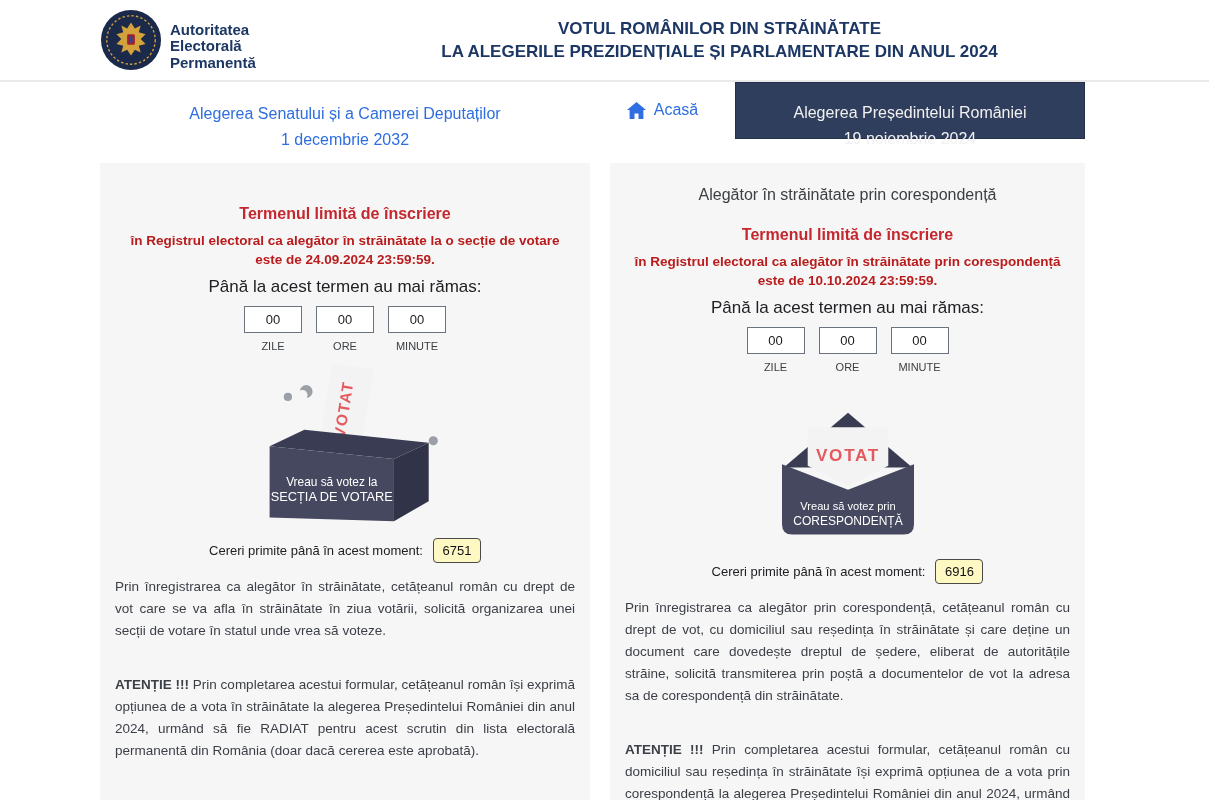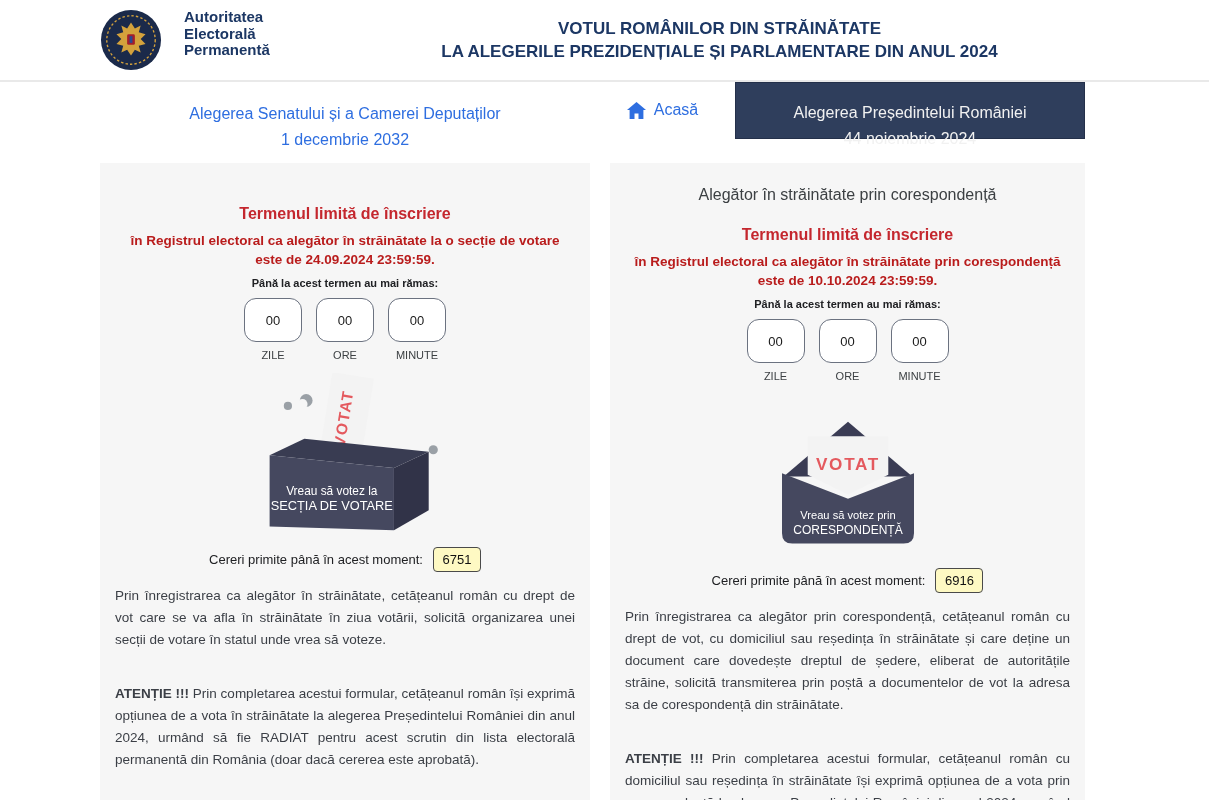--- a/index.html
+++ b/index.html
@@ -2,21 +2,21 @@
 <html lang="ro"><head>
 <meta charset="utf-8">
 <style>
   * { margin:0; padding:0; box-sizing:border-box; }
   html,body { width:1209px; height:800px; overflow:hidden; background:#ffffff;
               font-family:"Liberation Sans", sans-serif; }
 
   
   .header { display:flex; align-items:center; height:82px; padding-left:100px;
             border-bottom:2px solid #e9e9e9; background:#fff; }
-  .logo-wrap { display:flex; align-items:flex-start; gap:22px; width:250px; }
+  .logo-wrap { display:flex; align-items:flex-end; gap:8px; width:250px; }
   .seal { width:62px; height:62px; flex:0 0 auto; }
   .brand { color:#1c3764; font-weight:bold; font-size:15px; line-height:16.5px; }
   .hdr-title { flex:1; text-align:center; color:#1c3764; font-weight:bold;
                font-size:17px; line-height:23px; padding-right:120px; }
 
   
   .nav { display:flex; align-items:flex-start; margin-left:100px; width:985px; height:81px; }
   .tab-senate { width:490px; text-align:center; color:#2e6ee0; font-size:16px;
                 line-height:26px; padding-top:19px; cursor:pointer; }
   .home { flex:1; display:flex; align-items:center; justify-content:center; gap:8px;
@@ -28,25 +28,25 @@
 
   
   .main { display:flex; margin-left:100px; width:985px; gap:20px; }
   .panel { background:#f6f6f6; width:490px; height:700px; padding:20px 15px 0 15px;
            text-align:center; }
   .panel.right { width:475px; }
   .sec-heading { color:#3c4043; font-size:16px; margin-top:3px; }
   .red-title { color:#c4272e; font-size:16px; font-weight:bold; margin-top:22px; }
   .red-detail { color:#b91c1c; font-size:13.5px; font-weight:bold; line-height:19px;
                 margin:8px auto 0 auto; max-width:450px; }
-  .cd-intro { color:#202124; font-size:11px; margin-top:8px;font-weight:bold; }
+  .cd-intro { color:#202124; font-size:17px; margin-top:8px; }
   .countdown { display:flex; justify-content:center; gap:14px; margin-top:9px; }
   .cd-unit { width:58px; }
-  .cd-box { width:58px; height:44px; background:#fff; border:1px solid #6b7280;
-            border-radius:12px; font-size:13px; color:#1a1a1a; display:flex;
+  .cd-box { width:58px; height:27px; background:#fff; border:1px solid #6b7280;
+            border-radius:0; font-size:13px; color:#1a1a1a; display:flex;
             align-items:center; justify-content:center; }
   .cd-label { font-size:11px; color:#3c4043; margin-top:7px; }
   .illus { margin-top:12px; display:inline-block; cursor:pointer; }
   .requests { display:flex; align-items:center; justify-content:center; gap:10px;
               margin-top:10px; }
   .requests .lbl { font-size:13px; color:#202124; }
   .req-box { min-width:48px; height:25px; padding:0 8px; background:#fef9c3;
              border:1.5px solid #4a4a4a; border-radius:4px; font-size:13px; color:#111;
              display:flex; align-items:center; justify-content:center; }
   .para { text-align:justify; font-size:13.5px; line-height:22px; color:#3b3f46;
@@ -86,21 +86,21 @@
     <div>1 decembrie 2032</div>
   </div>
   <div class="home">
     <svg width="19" height="17" viewBox="0 0 19 17">
       <path d="M9.5 0 L19 8 h-2.6 v9 h-4.9 v-5.5 h-4 V17 H2.6 V8 H0 Z" fill="#2e6ee0"></path>
     </svg>
     <span>Acasă</span>
   </div>
   <div class="tab-president">
     <div>Alegerea Președintelui României</div>
-    <div>44 noiembrie 2024</div>
+    <div>19 noiembrie 2024</div>
   </div>
 </div>
 
 <div class="main">
 
   <div class="panel">
     <div class="red-title">Termenul limită de înscriere</div>
     <div class="red-detail">în Registrul electoral ca alegător în străinătate la o secție de votare este de 24.09.2024 23:59:59.</div>
     <div class="cd-intro">Până la acest termen au mai rămas:</div>
 

